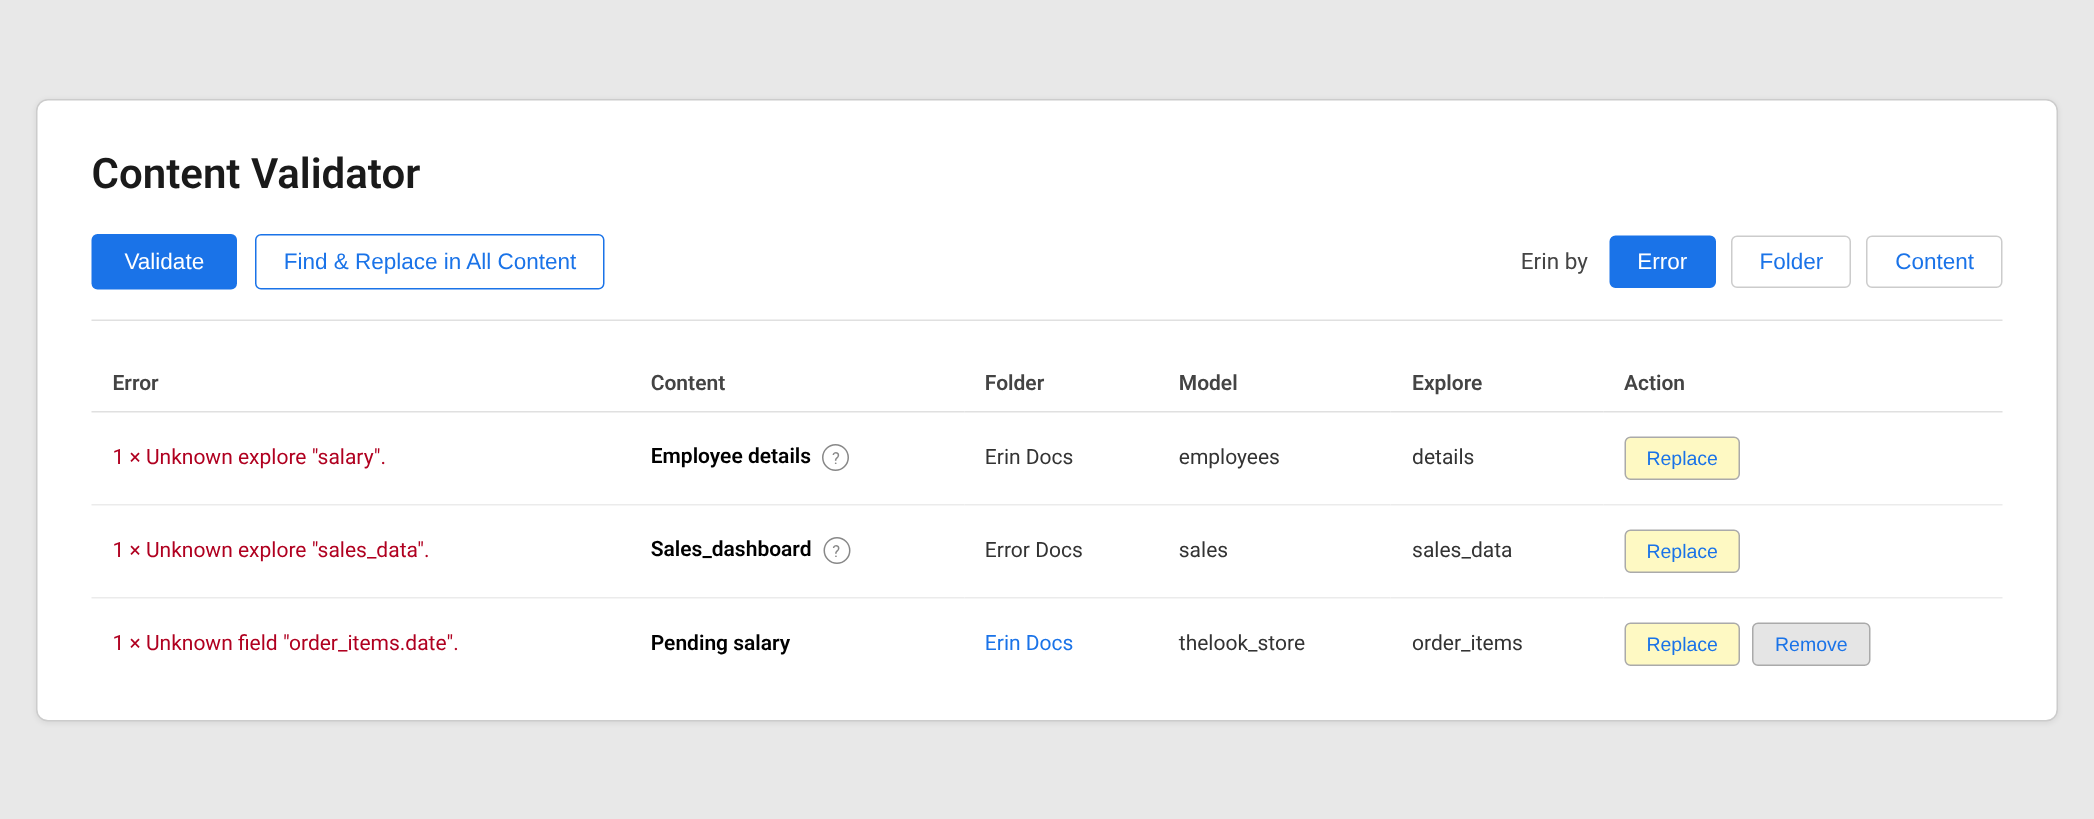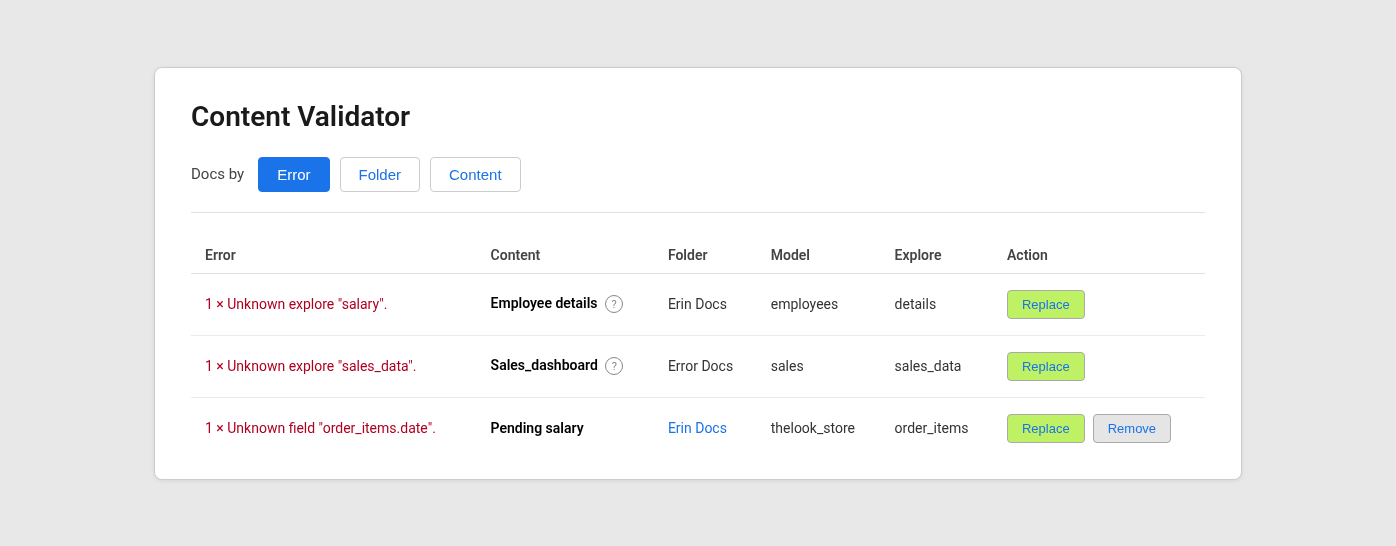--- a/index.html
+++ b/index.html
@@ -9,21 +9,21 @@
       display: flex;
       align-items: center;
       justify-content: center;
       min-height: 100vh;
       padding: 20px;
     }
     .card {
       background: #fff;
       border-radius: 8px;
       border: 1px solid #ccc;
-      width: 1088px;
+      width: 1348px;
       max-width: 100%;
       padding: 32px 36px 20px 36px;
       box-shadow: 0 1px 4px rgba(0,0,0,0.08);
     }
     .page-title {
       font-size: 28px;
       font-weight: 600;
       color: #1a1a1a;
       margin-bottom: 24px;
     }
@@ -143,21 +143,21 @@
       margin-left: 4px;
       cursor: pointer;
       vertical-align: middle;
     }
     .action-cell {
       display: flex;
       gap: 8px;
       align-items: center;
     }
     .btn-replace {
-      background: #bef264;
+      background: #fef9c3;
       color: #1a73e8;
       border: 1.5px solid #aaa;
       border-radius: 4px;
       padding: 6px 14px;
       font-size: 13px;
       cursor: pointer;
     }
     .btn-remove {
       background: #e5e5e5;
       color: #1a73e8;
@@ -168,22 +168,26 @@
       cursor: pointer;
     }
   </style>
 </head>
 <body>
 
 <div class="card">
   <h1 class="page-title">Content Validator</h1>
 
   <div class="toolbar">
+    <div class="toolbar-left">
+      <button class="btn-validate">Validate</button>
+      <button class="btn-find-replace">Find &amp; Replace in All Content</button>
+    </div>
     <div class="toolbar-right">
-      <span class="group-by-label">Docs by</span>
+      <span class="group-by-label">Erin by</span>
       <button class="group-btn active">Error</button>
       <button class="group-btn">Folder</button>
       <button class="group-btn">Content</button>
     </div>
   </div>
 
   <table class="data-table">
     <thead>
       <tr>
         <th>Error</th>

